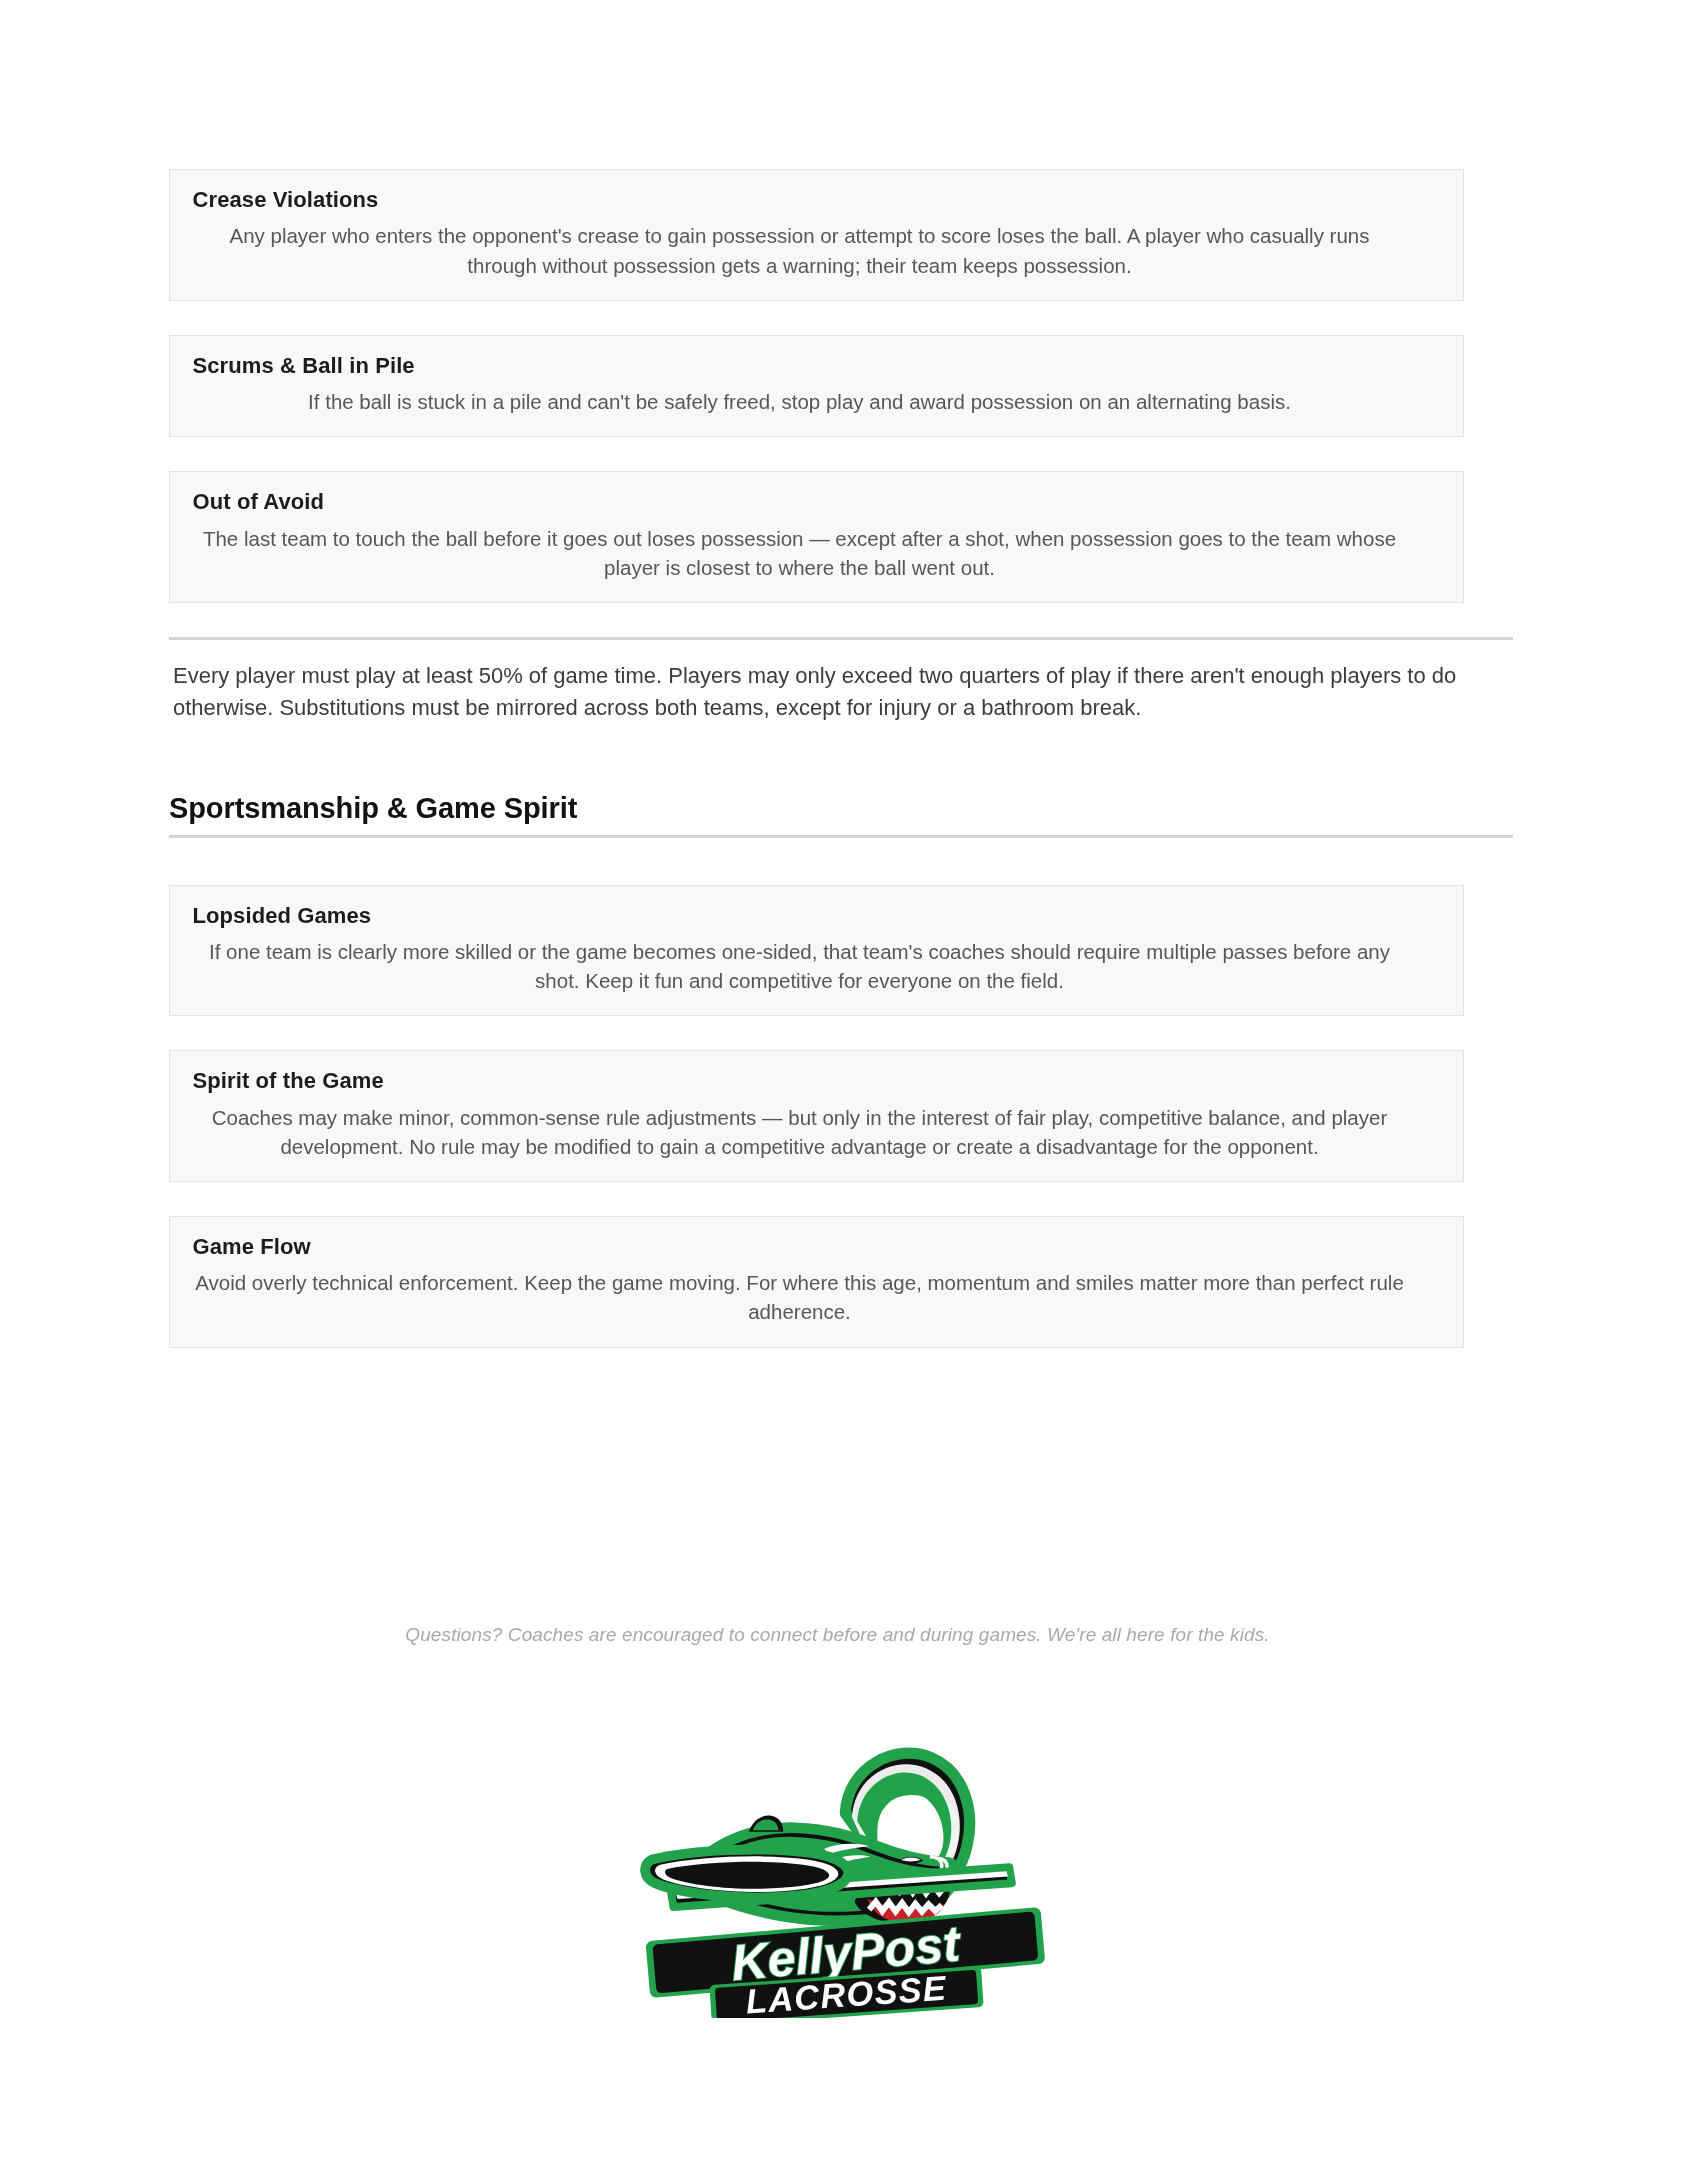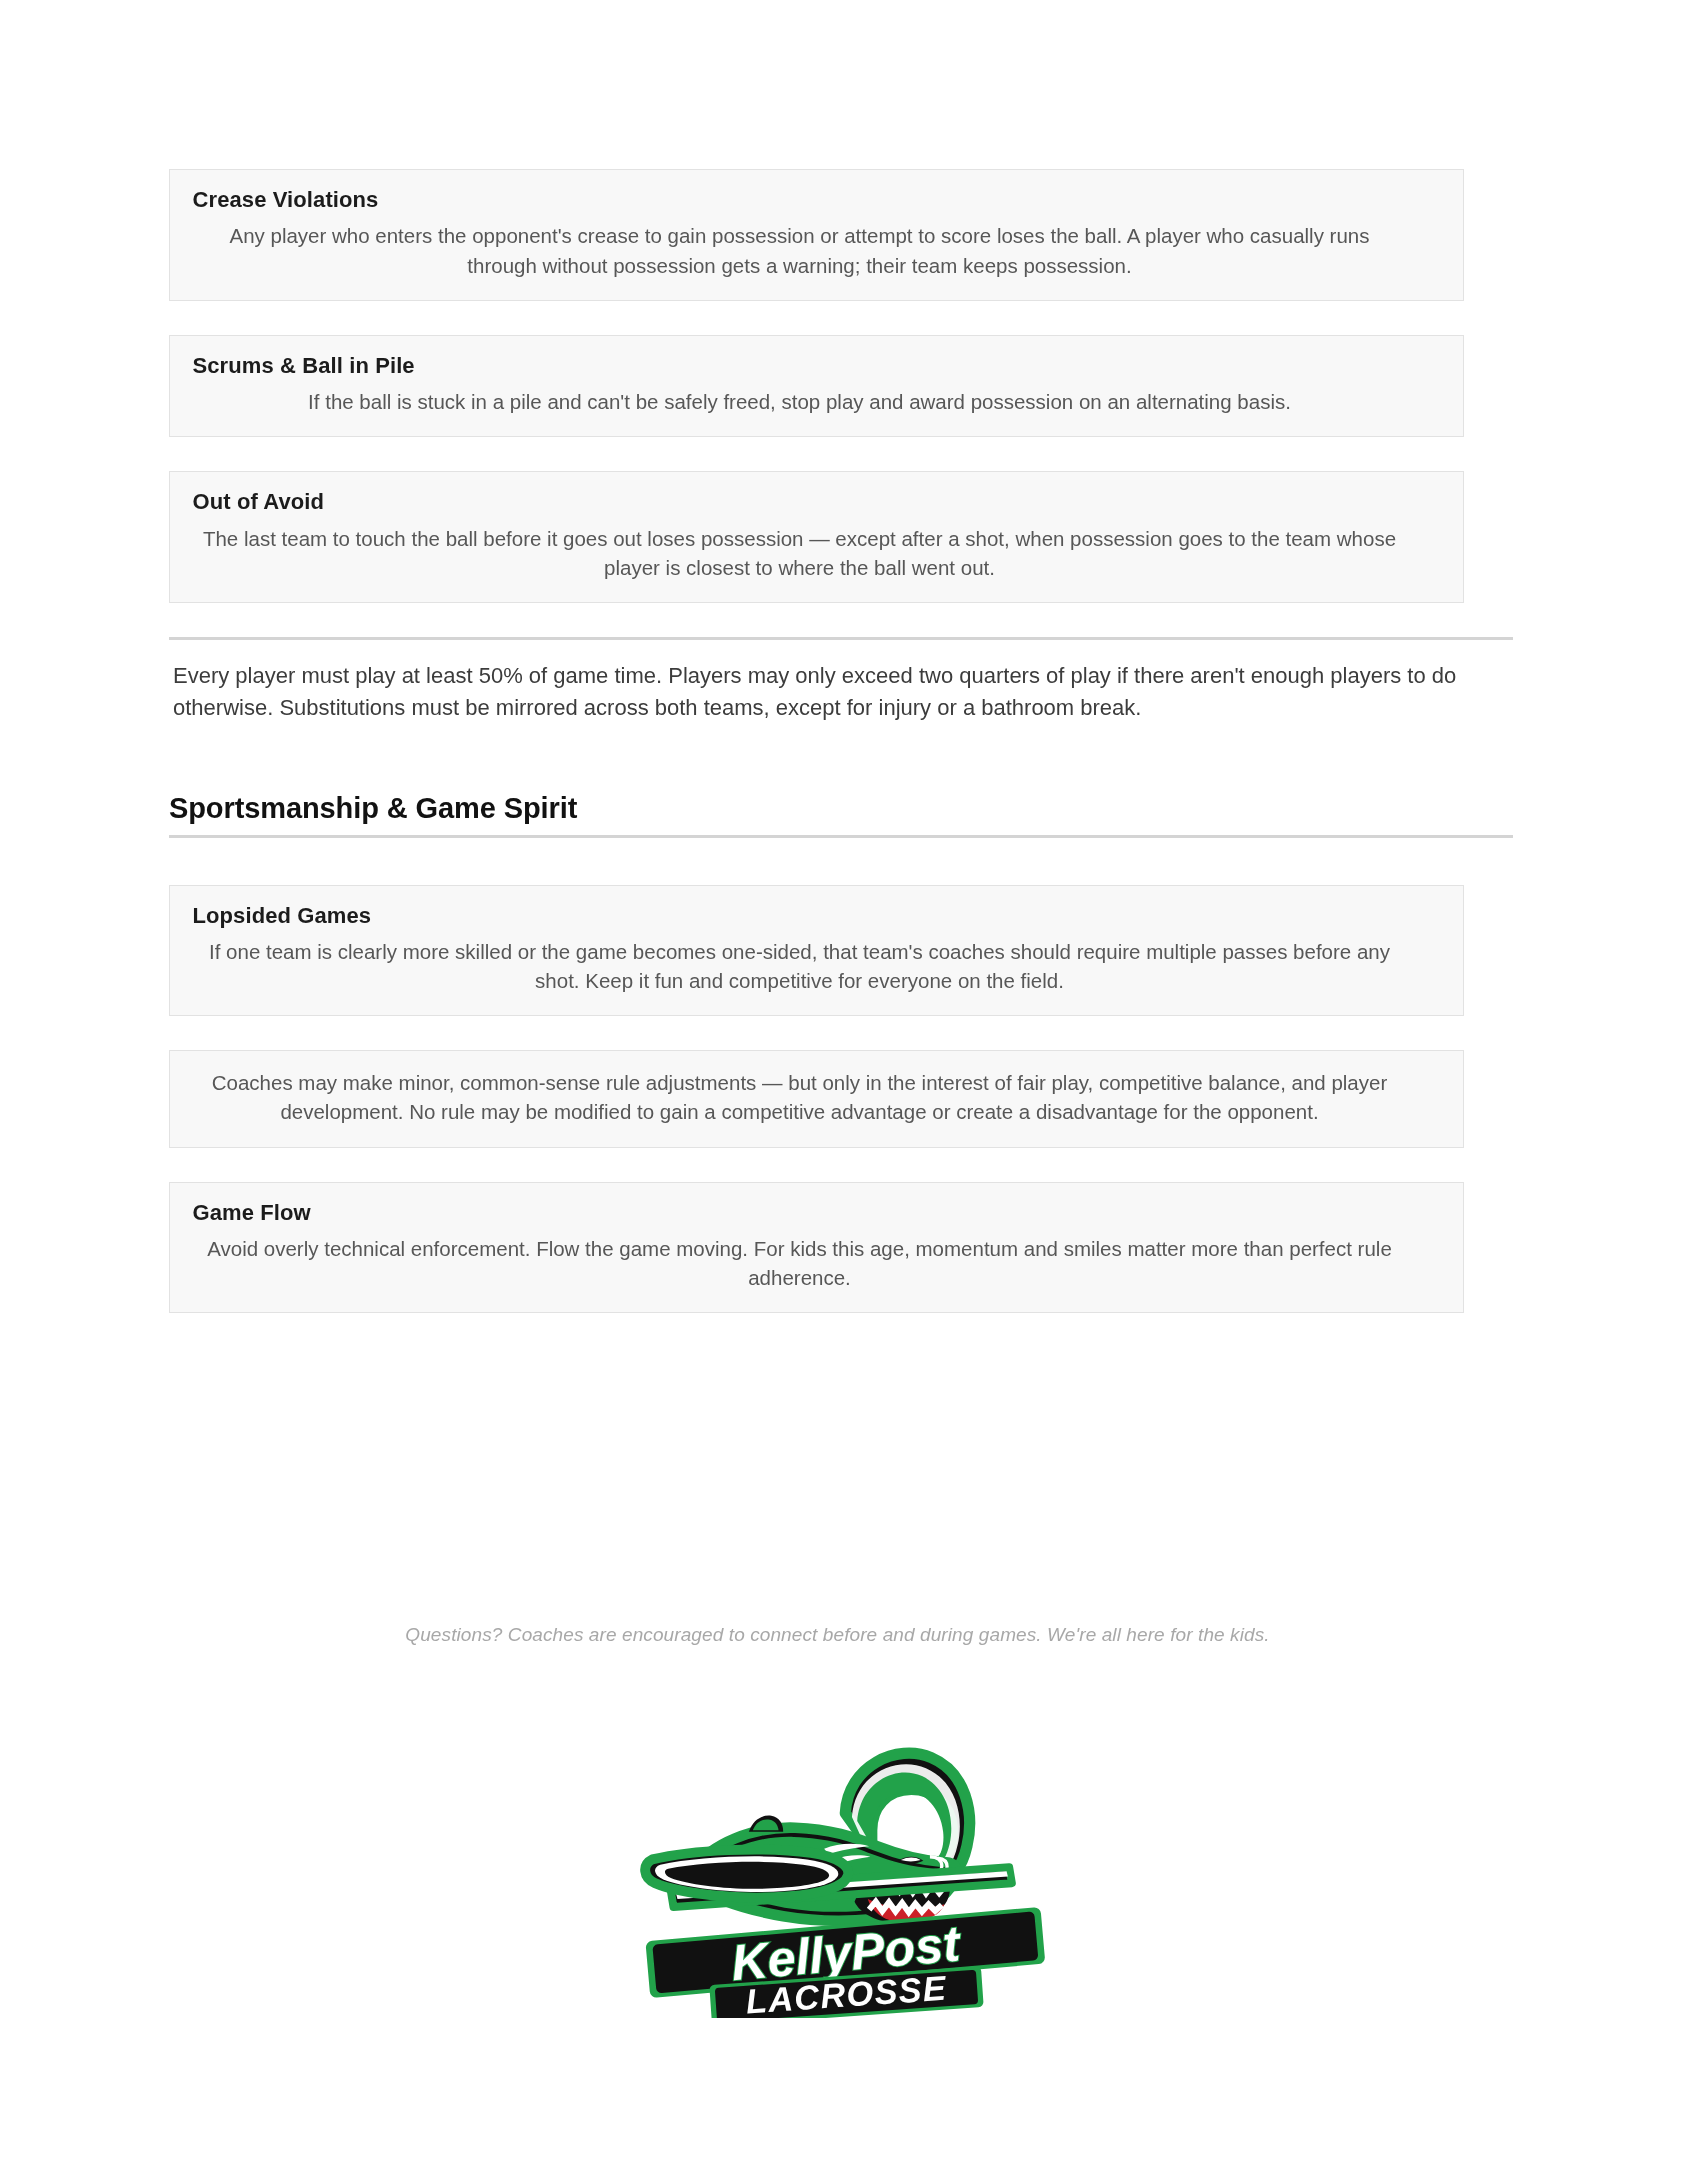--- a/index.html
+++ b/index.html
@@ -144,26 +144,27 @@
     </div>
 
     <div class="gap-before-cards"></div>
 
     <div class="card">
       <div class="card-title">Lopsided Games</div>
       <div class="card-body">If one team is clearly more skilled or the game becomes one-sided, that team's coaches should require multiple passes before any shot. Keep it fun and competitive for everyone on the field.</div>
     </div>
 
     <div class="card">
+      <div class="card-title">Spirit of the Game</div>
       <div class="card-body">Coaches may make minor, common-sense rule adjustments — but only in the interest of fair play, competitive balance, and player development. No rule may be modified to gain a competitive advantage or create a disadvantage for the opponent.</div>
     </div>
 
     <div class="card">
       <div class="card-title">Game Flow</div>
-      <div class="card-body">Avoid overly technical enforcement. Flow the game moving. For kids this age, momentum and smiles matter more than perfect rule adherence.</div>
+      <div class="card-body">Avoid overly technical enforcement. Keep the game moving. For where this age, momentum and smiles matter more than perfect rule adherence.</div>
     </div>
 
   </div>
 
   <div class="footer-note">Questions? Coaches are encouraged to connect before and during games. We're all here for the kids.</div>
 
   <div class="logo-wrap">
     <svg class="logo-svg" viewBox="0 0 700 460" xmlns="http://www.w3.org/2000/svg">
 
       <g>

